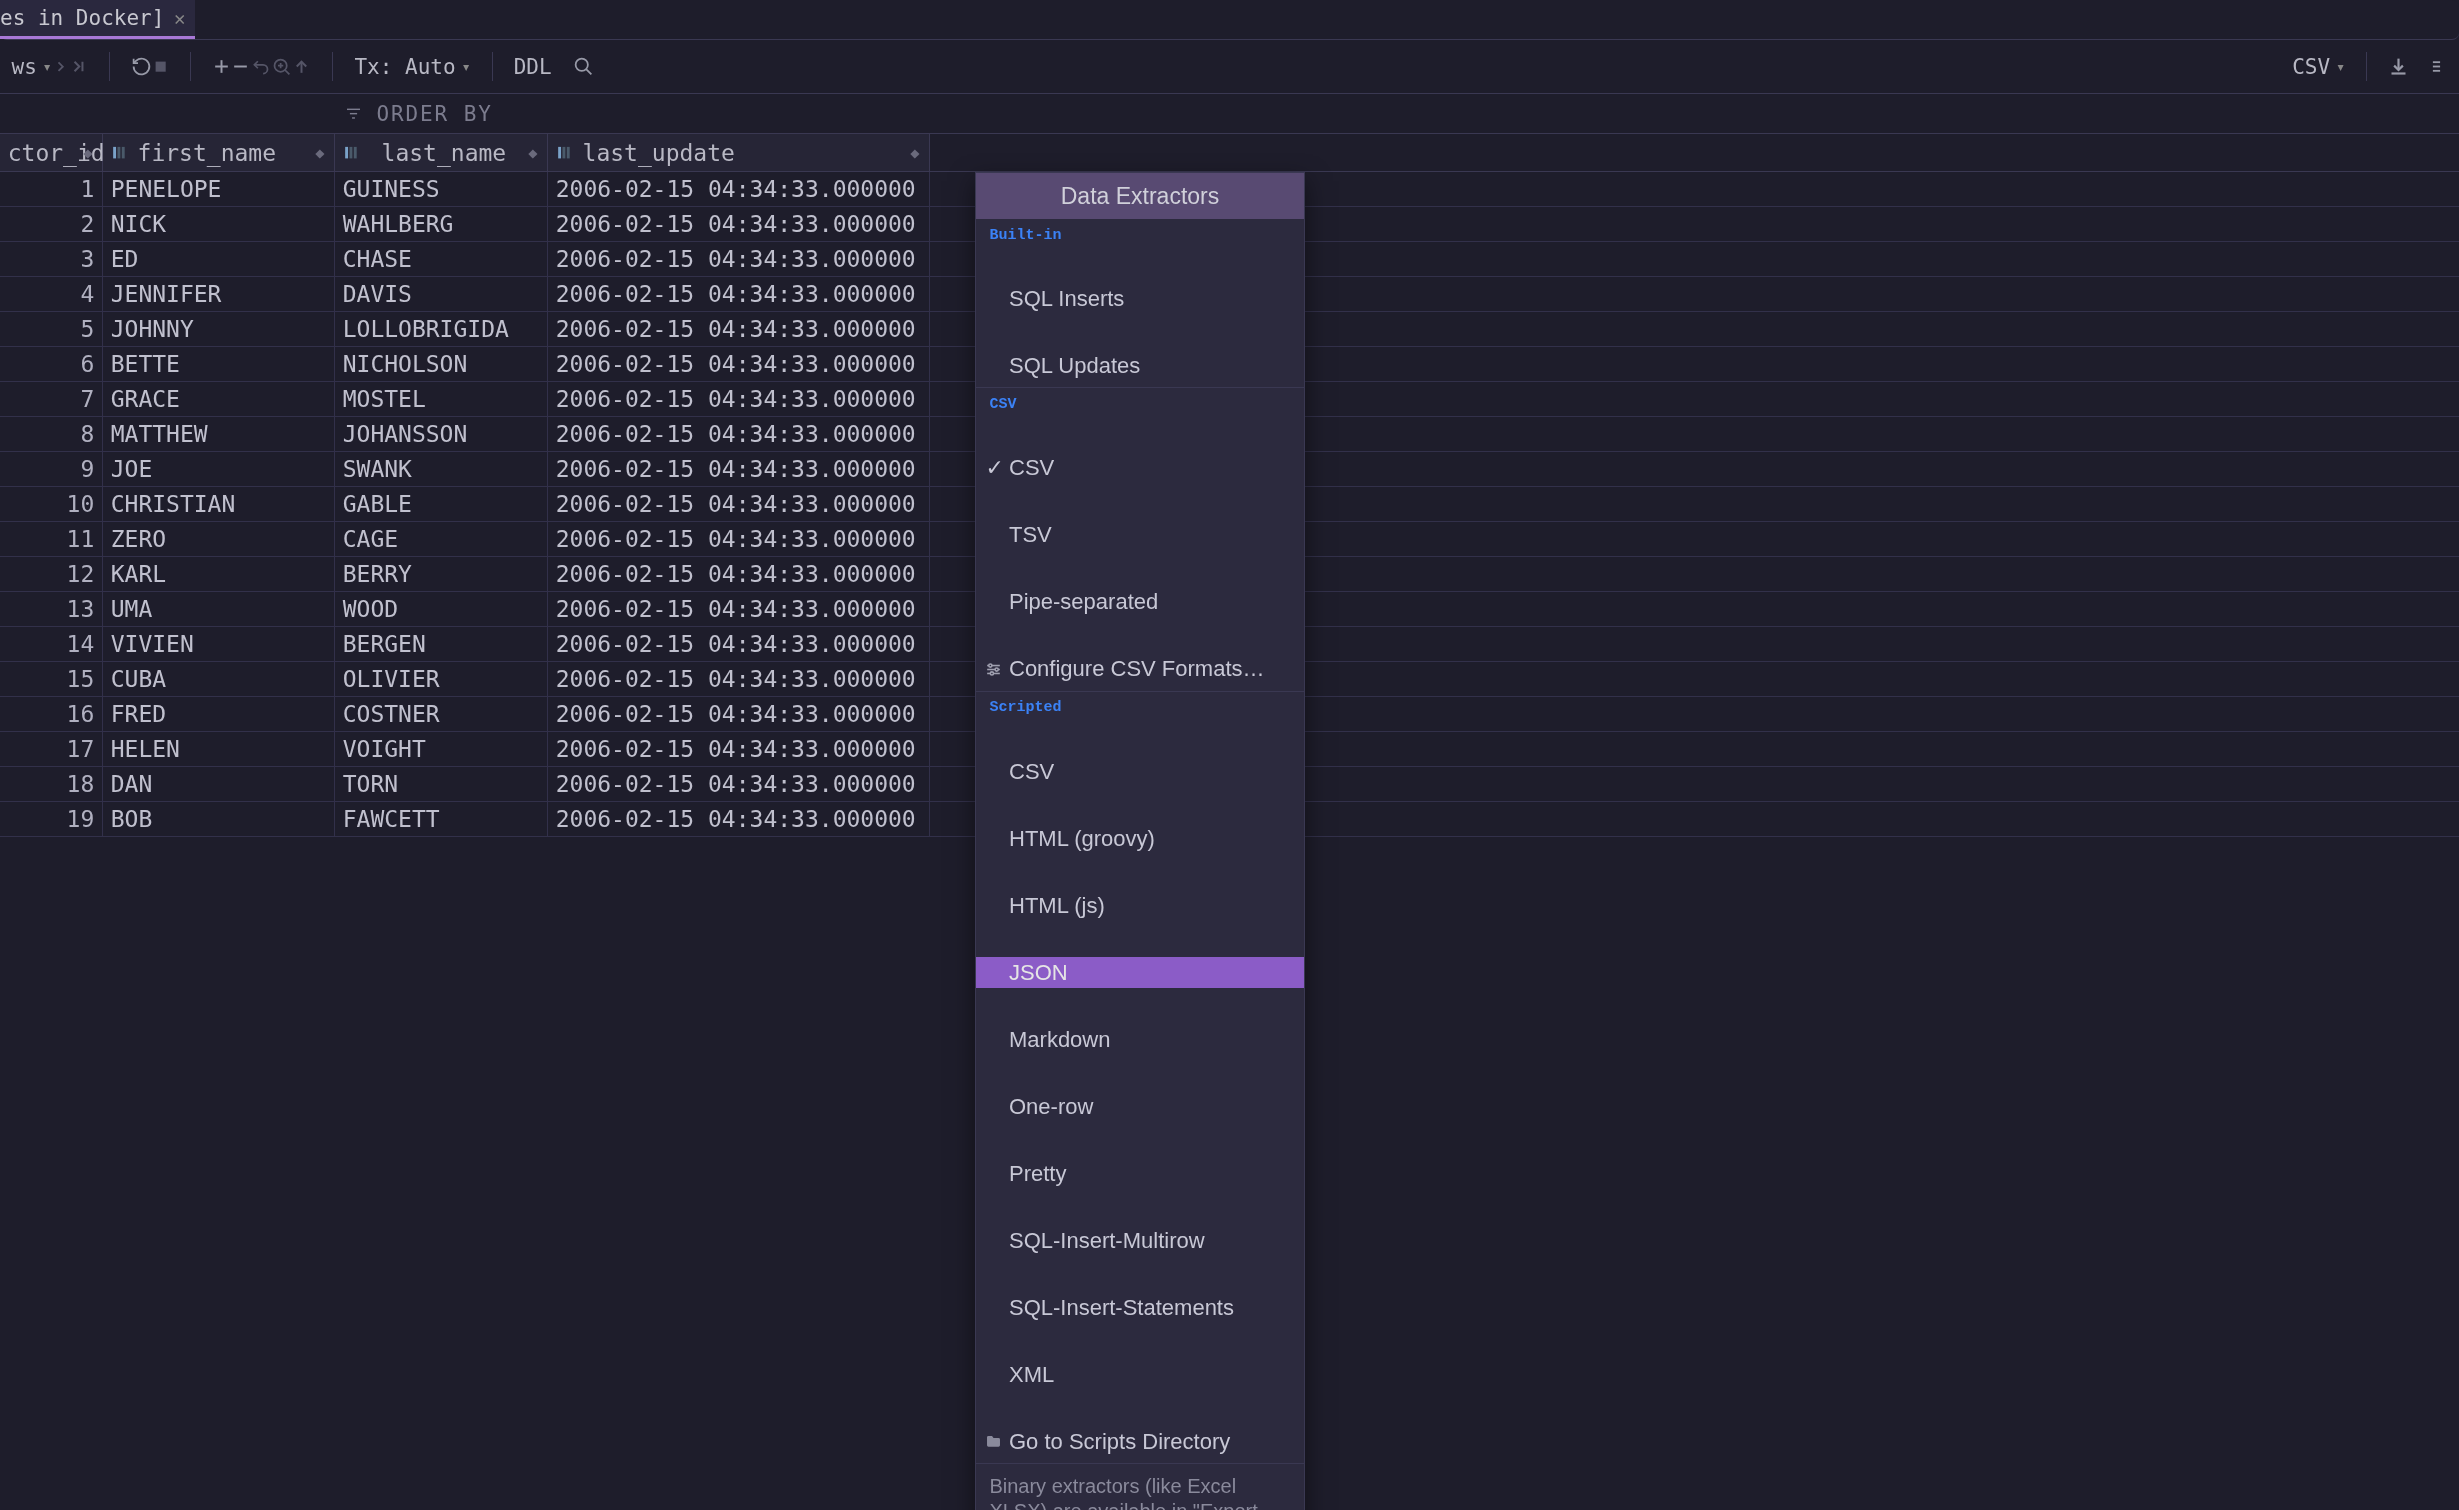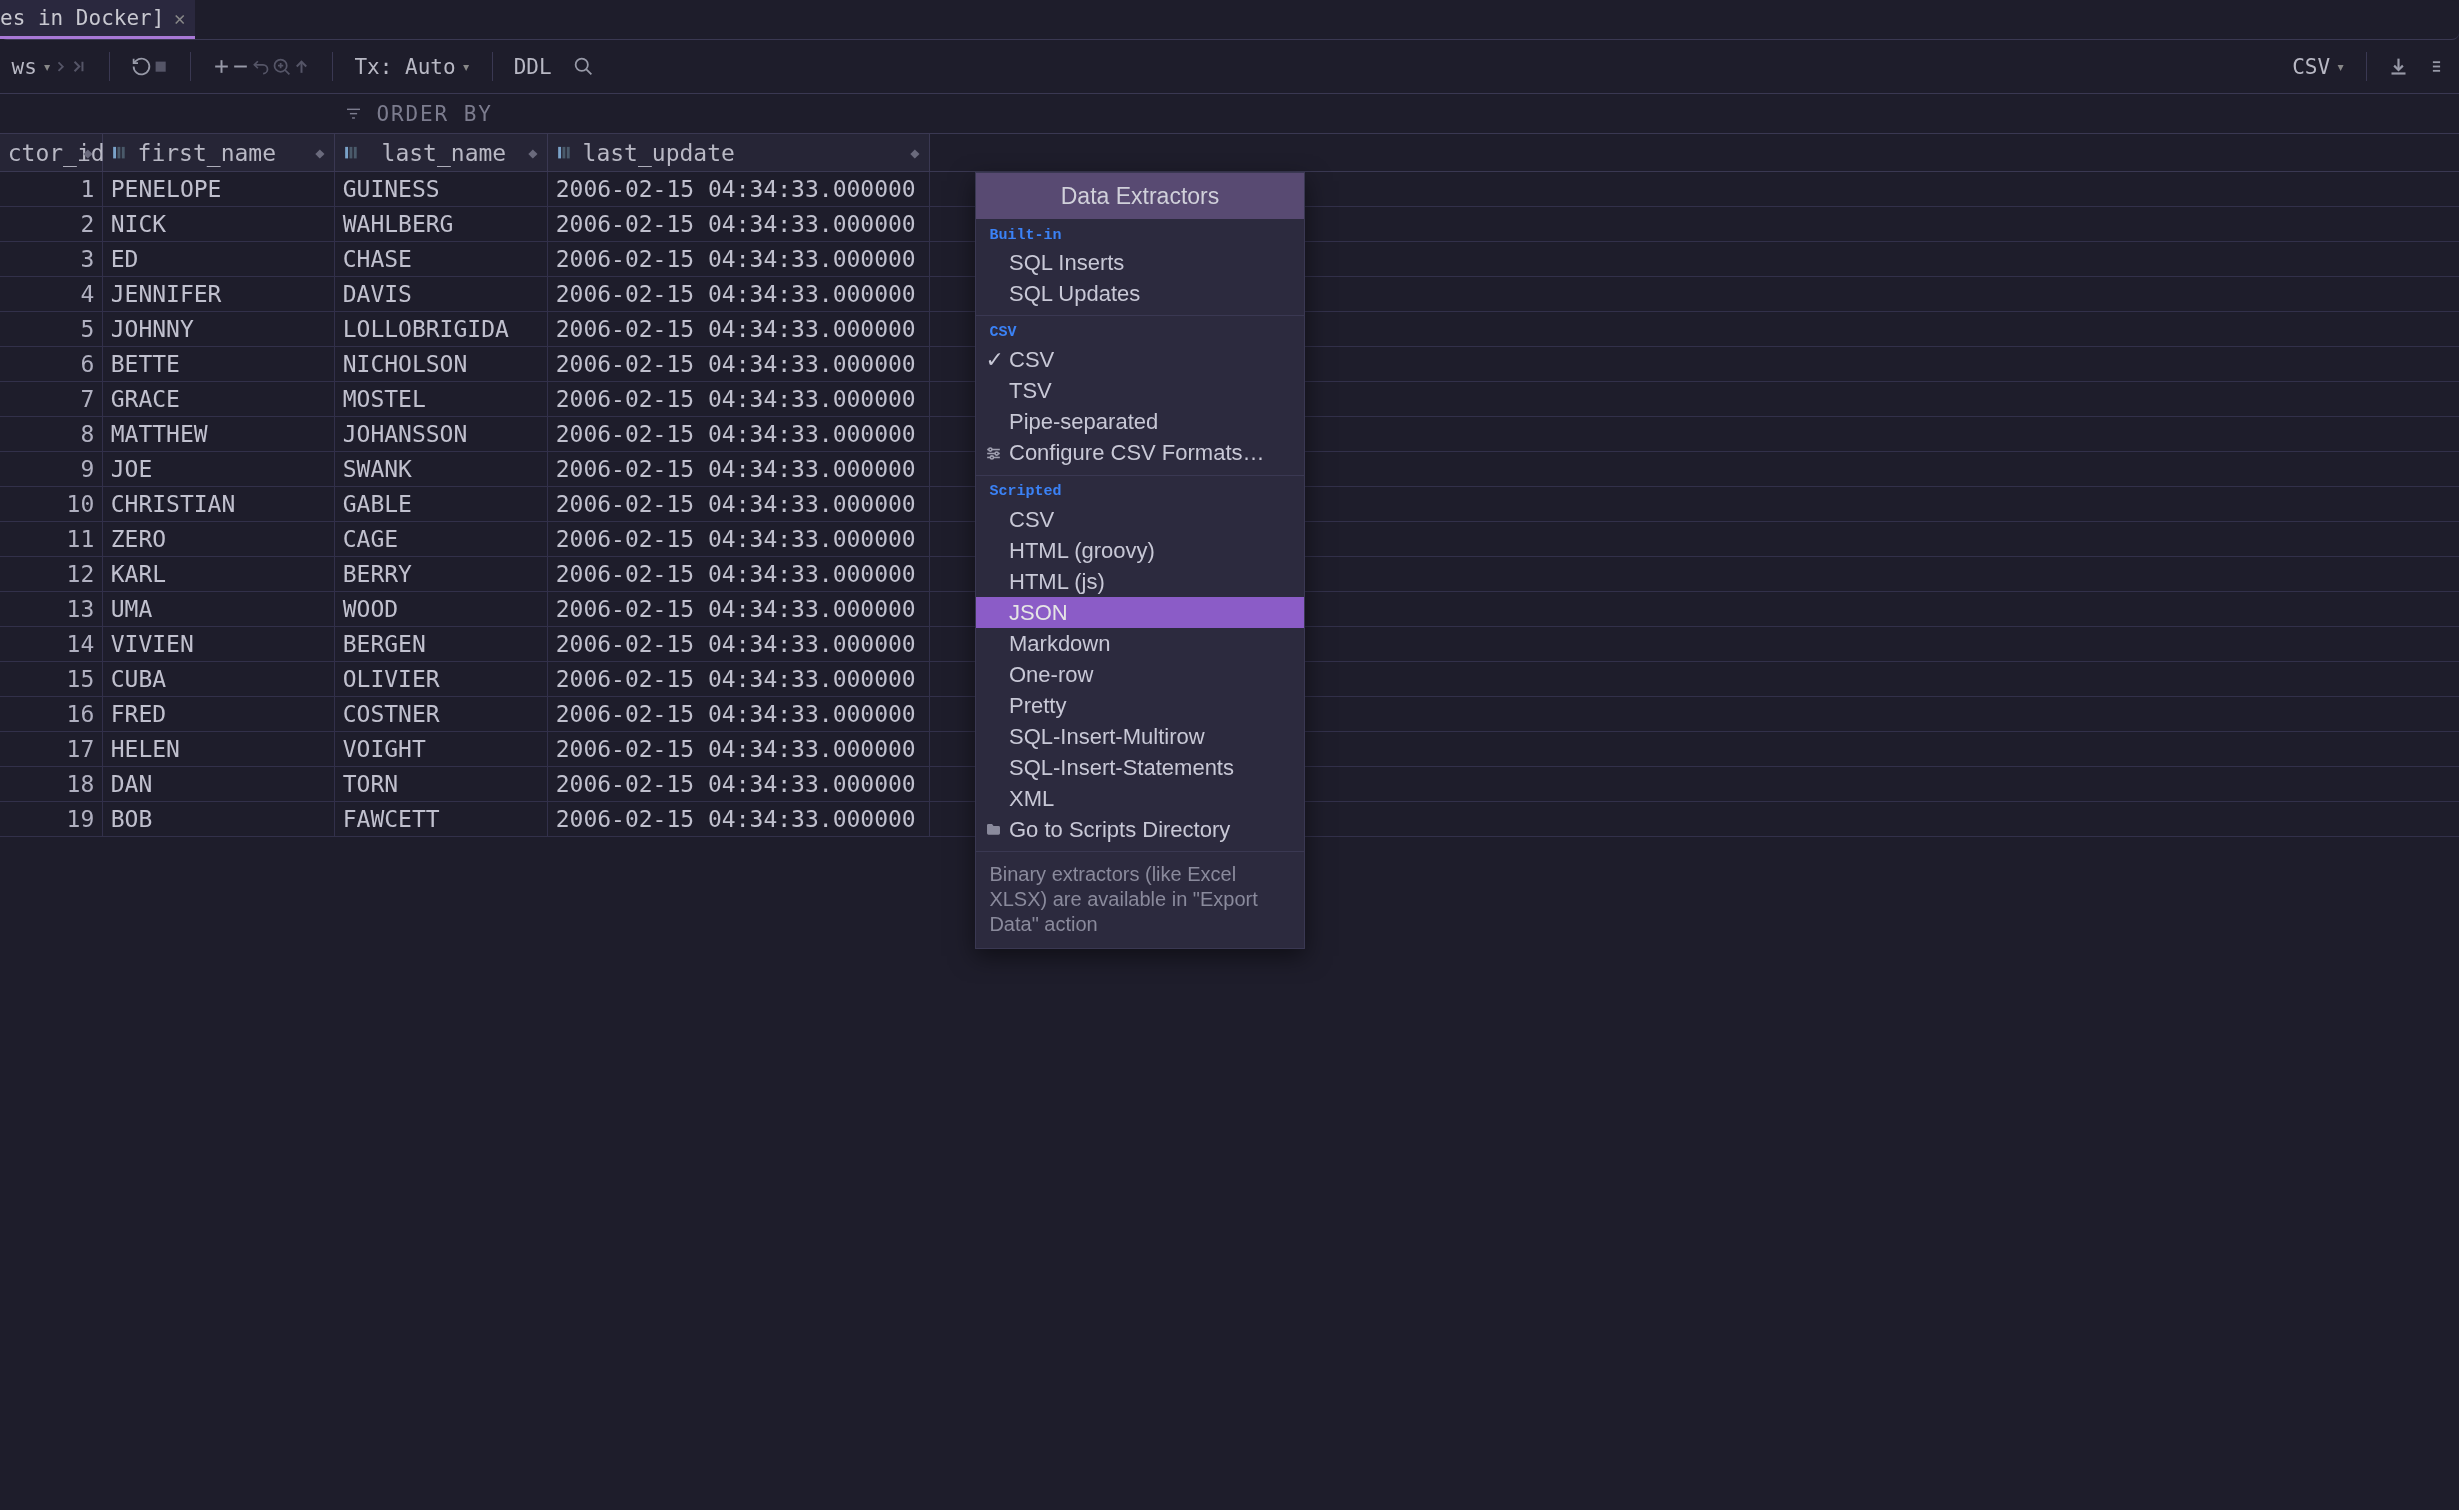--- a/index.html
+++ b/index.html
@@ -119,20 +119,21 @@
   .pitem {
     display: flex;
     align-items: center;
     height: 31px;
     padding: 0 13.4px 0 33px;
     color: #c8c8d6;
     font-family: -apple-system, sans-serif;
     font-size: 22px;
     cursor: pointer;
     position: relative;
+    margin-top: 36px;
   }
   .pitem.selected { background: #8b5cc7; color: #e5e5e5; }
   .pitem .check { position: absolute; left: 9.6px; }
   .pitem .picon { position: absolute; left: 7.7px; display: inline-flex; }
   .popup-footer {
     padding: 9.6px 13.4px 11.5px 13.4px;
     color: #8a8a9c;
     font-family: -apple-system, sans-serif;
     font-size: 20px;
     line-height: 1.25;

